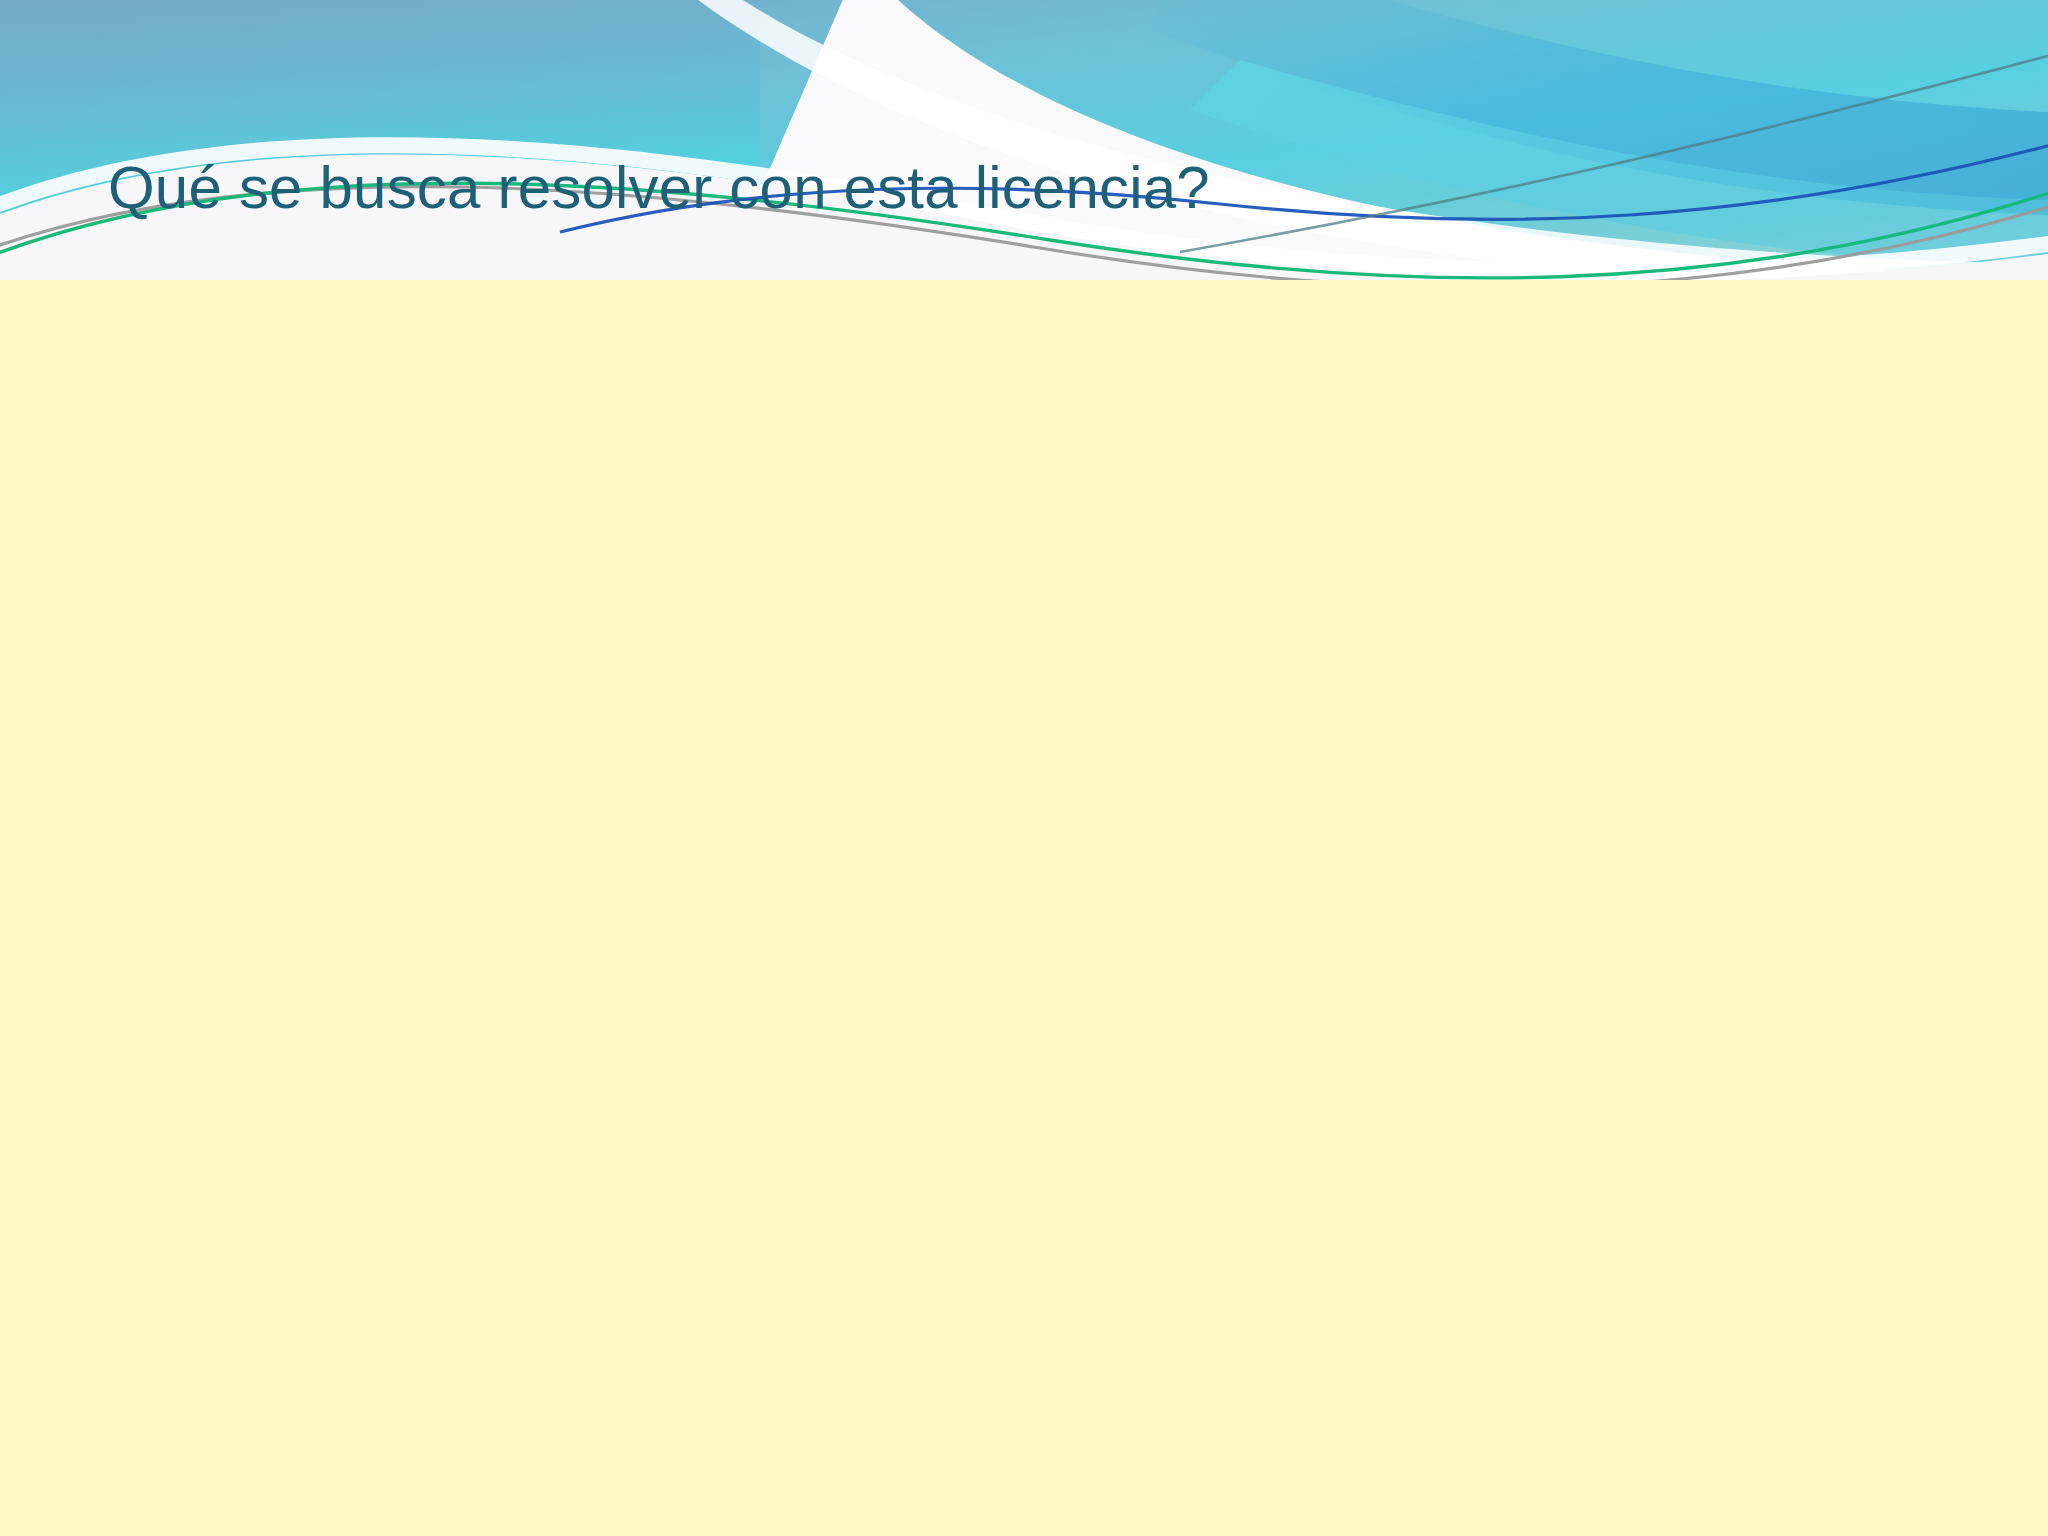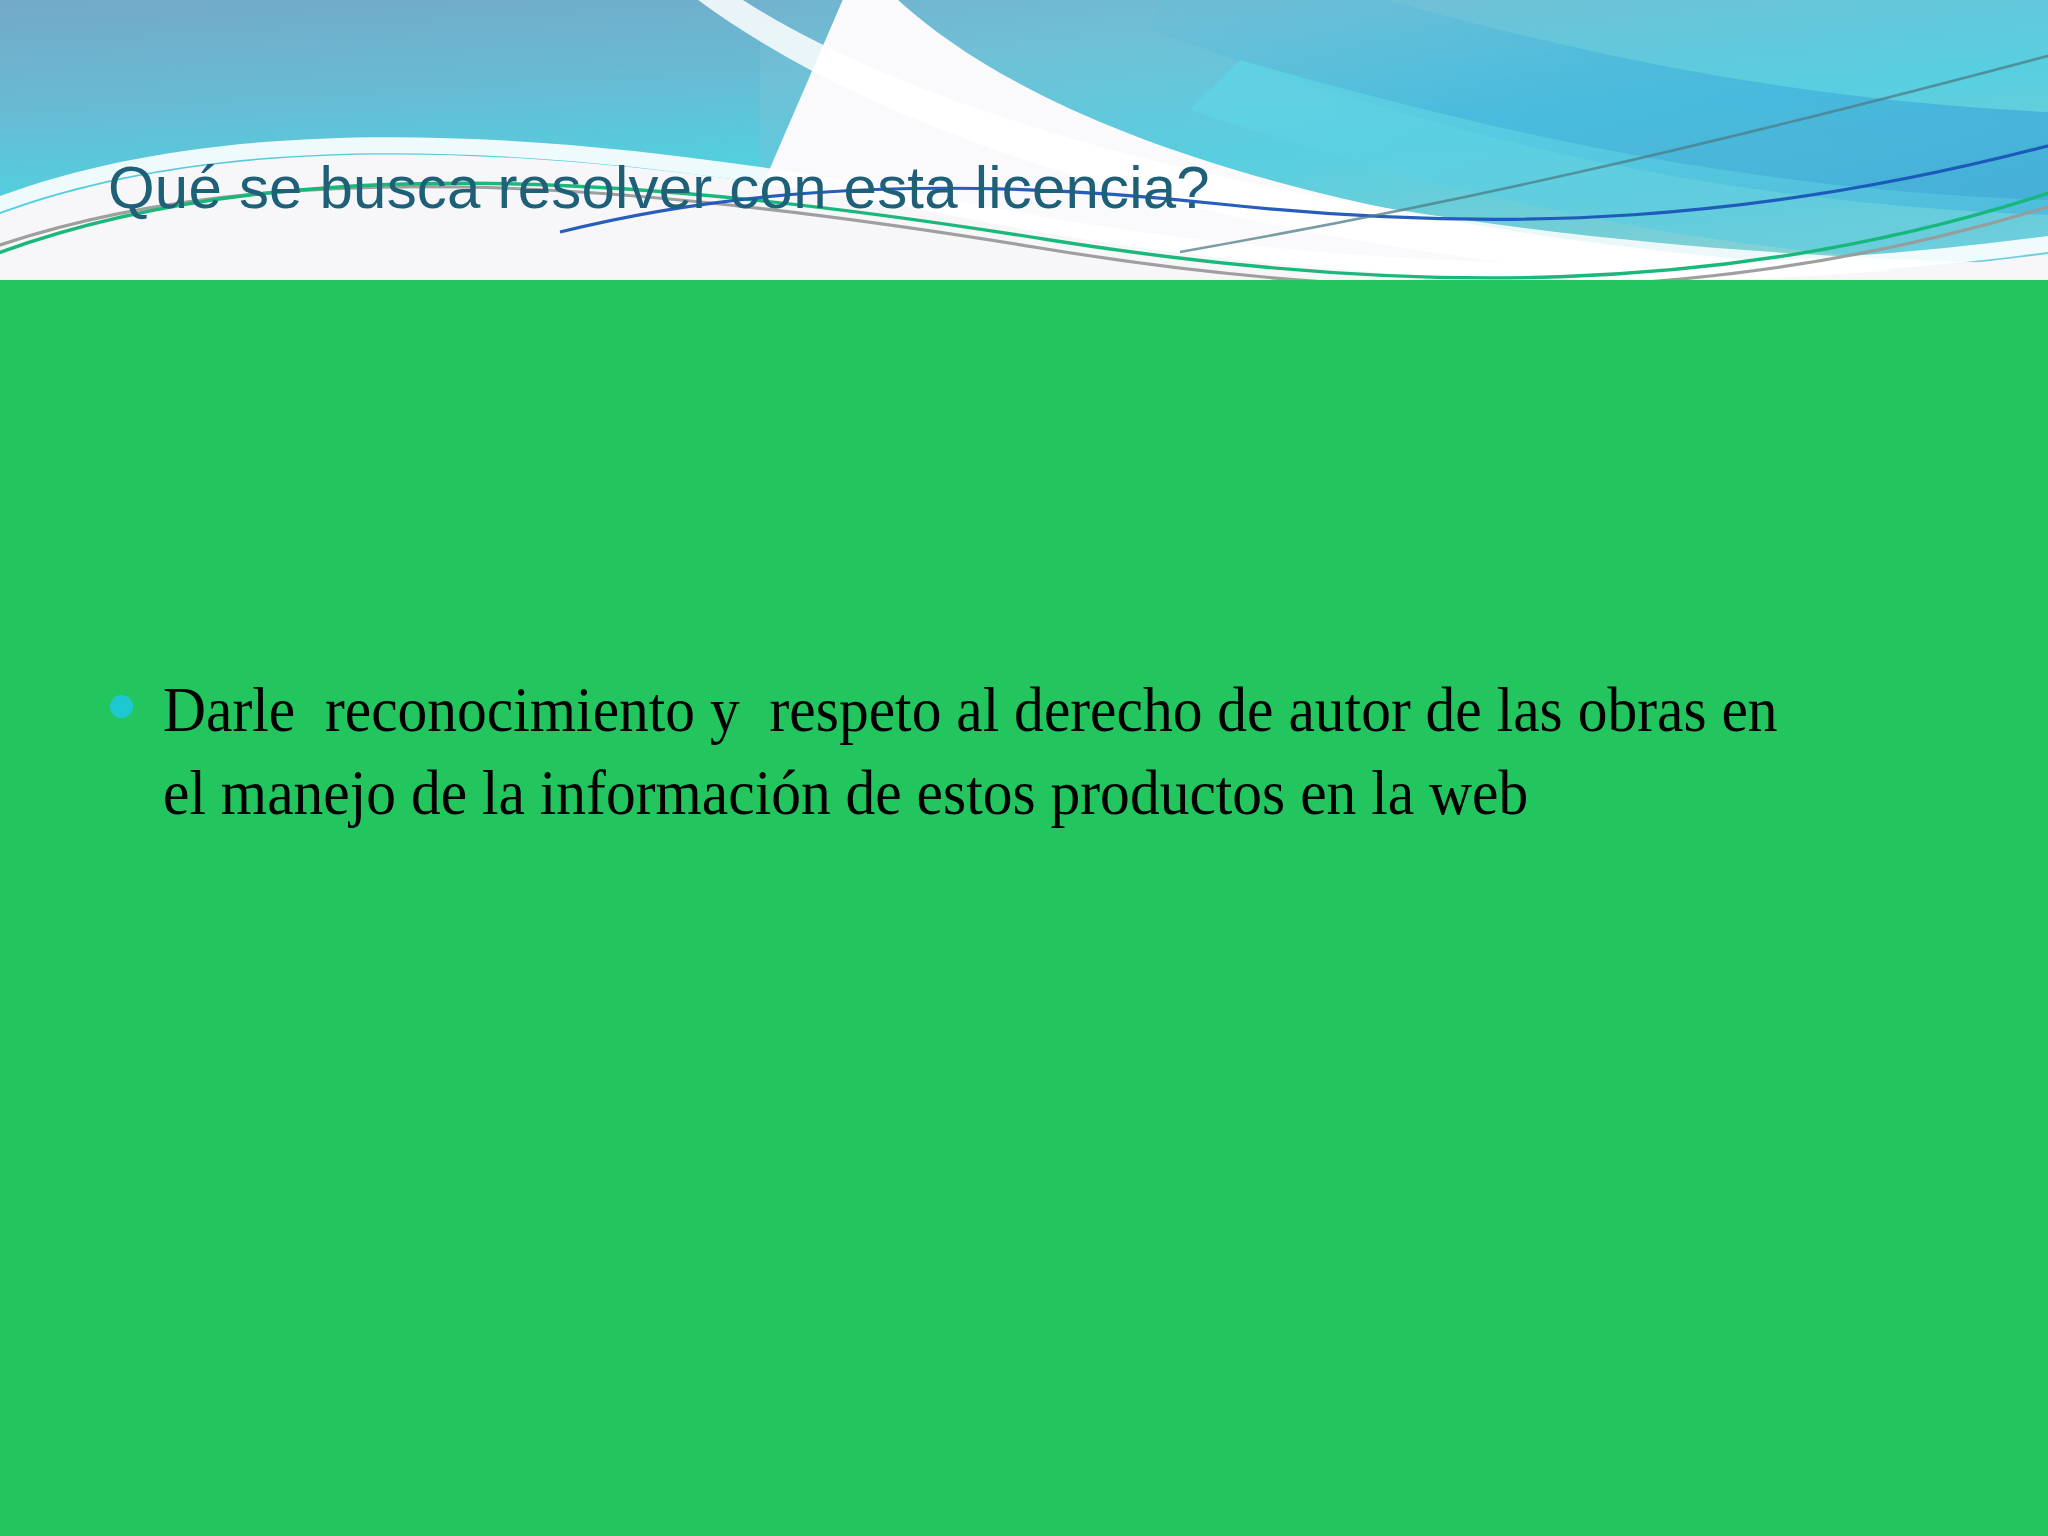--- a/index.html
+++ b/index.html
@@ -5,21 +5,21 @@
   html, body {
     margin: 0;
     padding: 0;
     background: #ffffff;
   }
   #slide {
     position: relative;
     width: 2048px;
     height: 1536px;
     overflow: hidden;
-    background: #22c55e;
+    background: #fef9c3;
     font-family: "Liberation Sans", sans-serif;
   }
 
   
   #texture {
     position: absolute;
     inset: 0;
     z-index: 2;
     pointer-events: none;
     opacity: 0.55;
@@ -160,20 +160,14 @@
         <path d="M 0,3 L 4,10 L 8,3 L 12,10 L 16,3" fill="none" stroke="#D4D4E2" stroke-width="0.7" opacity="0.34"></path>
       </pattern>
     </defs>
     <rect x="0" y="250" width="2048" height="1286" fill="url(#zig)"></rect>
   </svg>
 
   <div id="title-block">
     <div id="title-text" style="color:#1F6079;">Qué se busca resolver con esta licencia?</div>
   </div>
 
-  <div id="body-block">
-    <div class="bullet-row">
-      <span class="bullet-marker" style="background:#1EC8D0;"></span>
-      <span class="bullet-text">Darle  reconocimiento y  respeto al derecho de autor de las obras en el manejo de la información de estos productos en la web</span>
-    </div>
-  </div>
 
 </div>
 
 </body></html>

